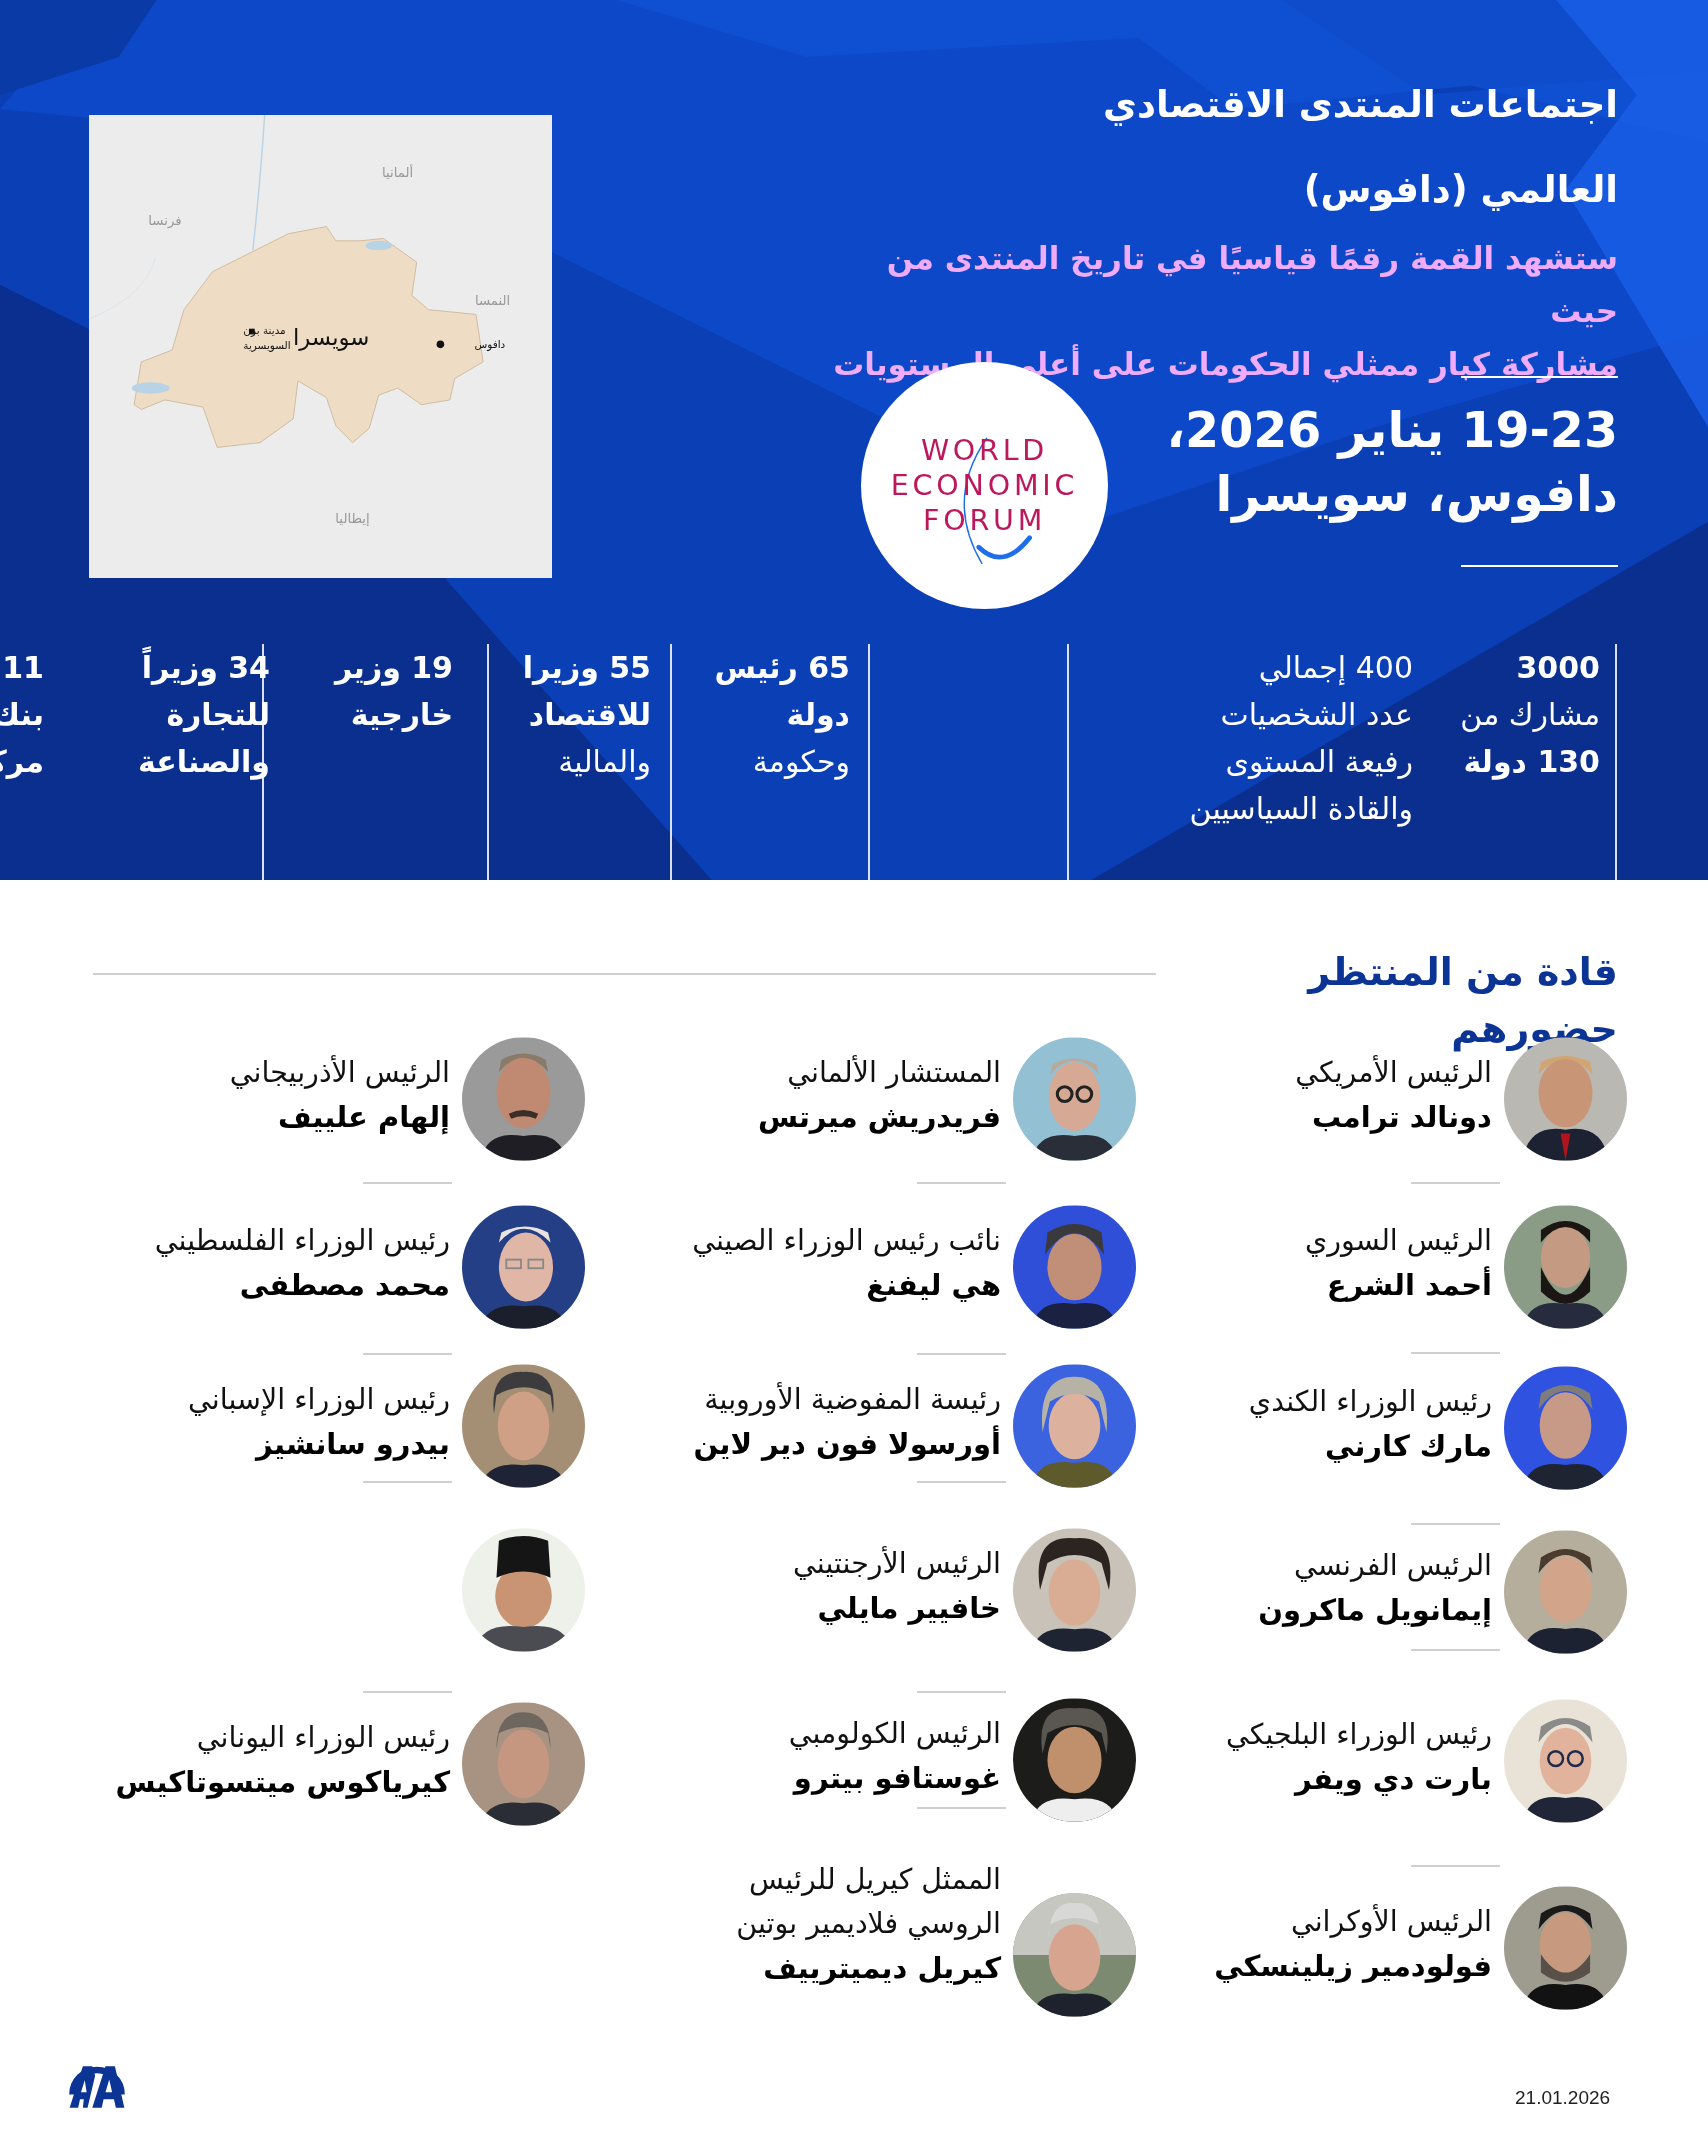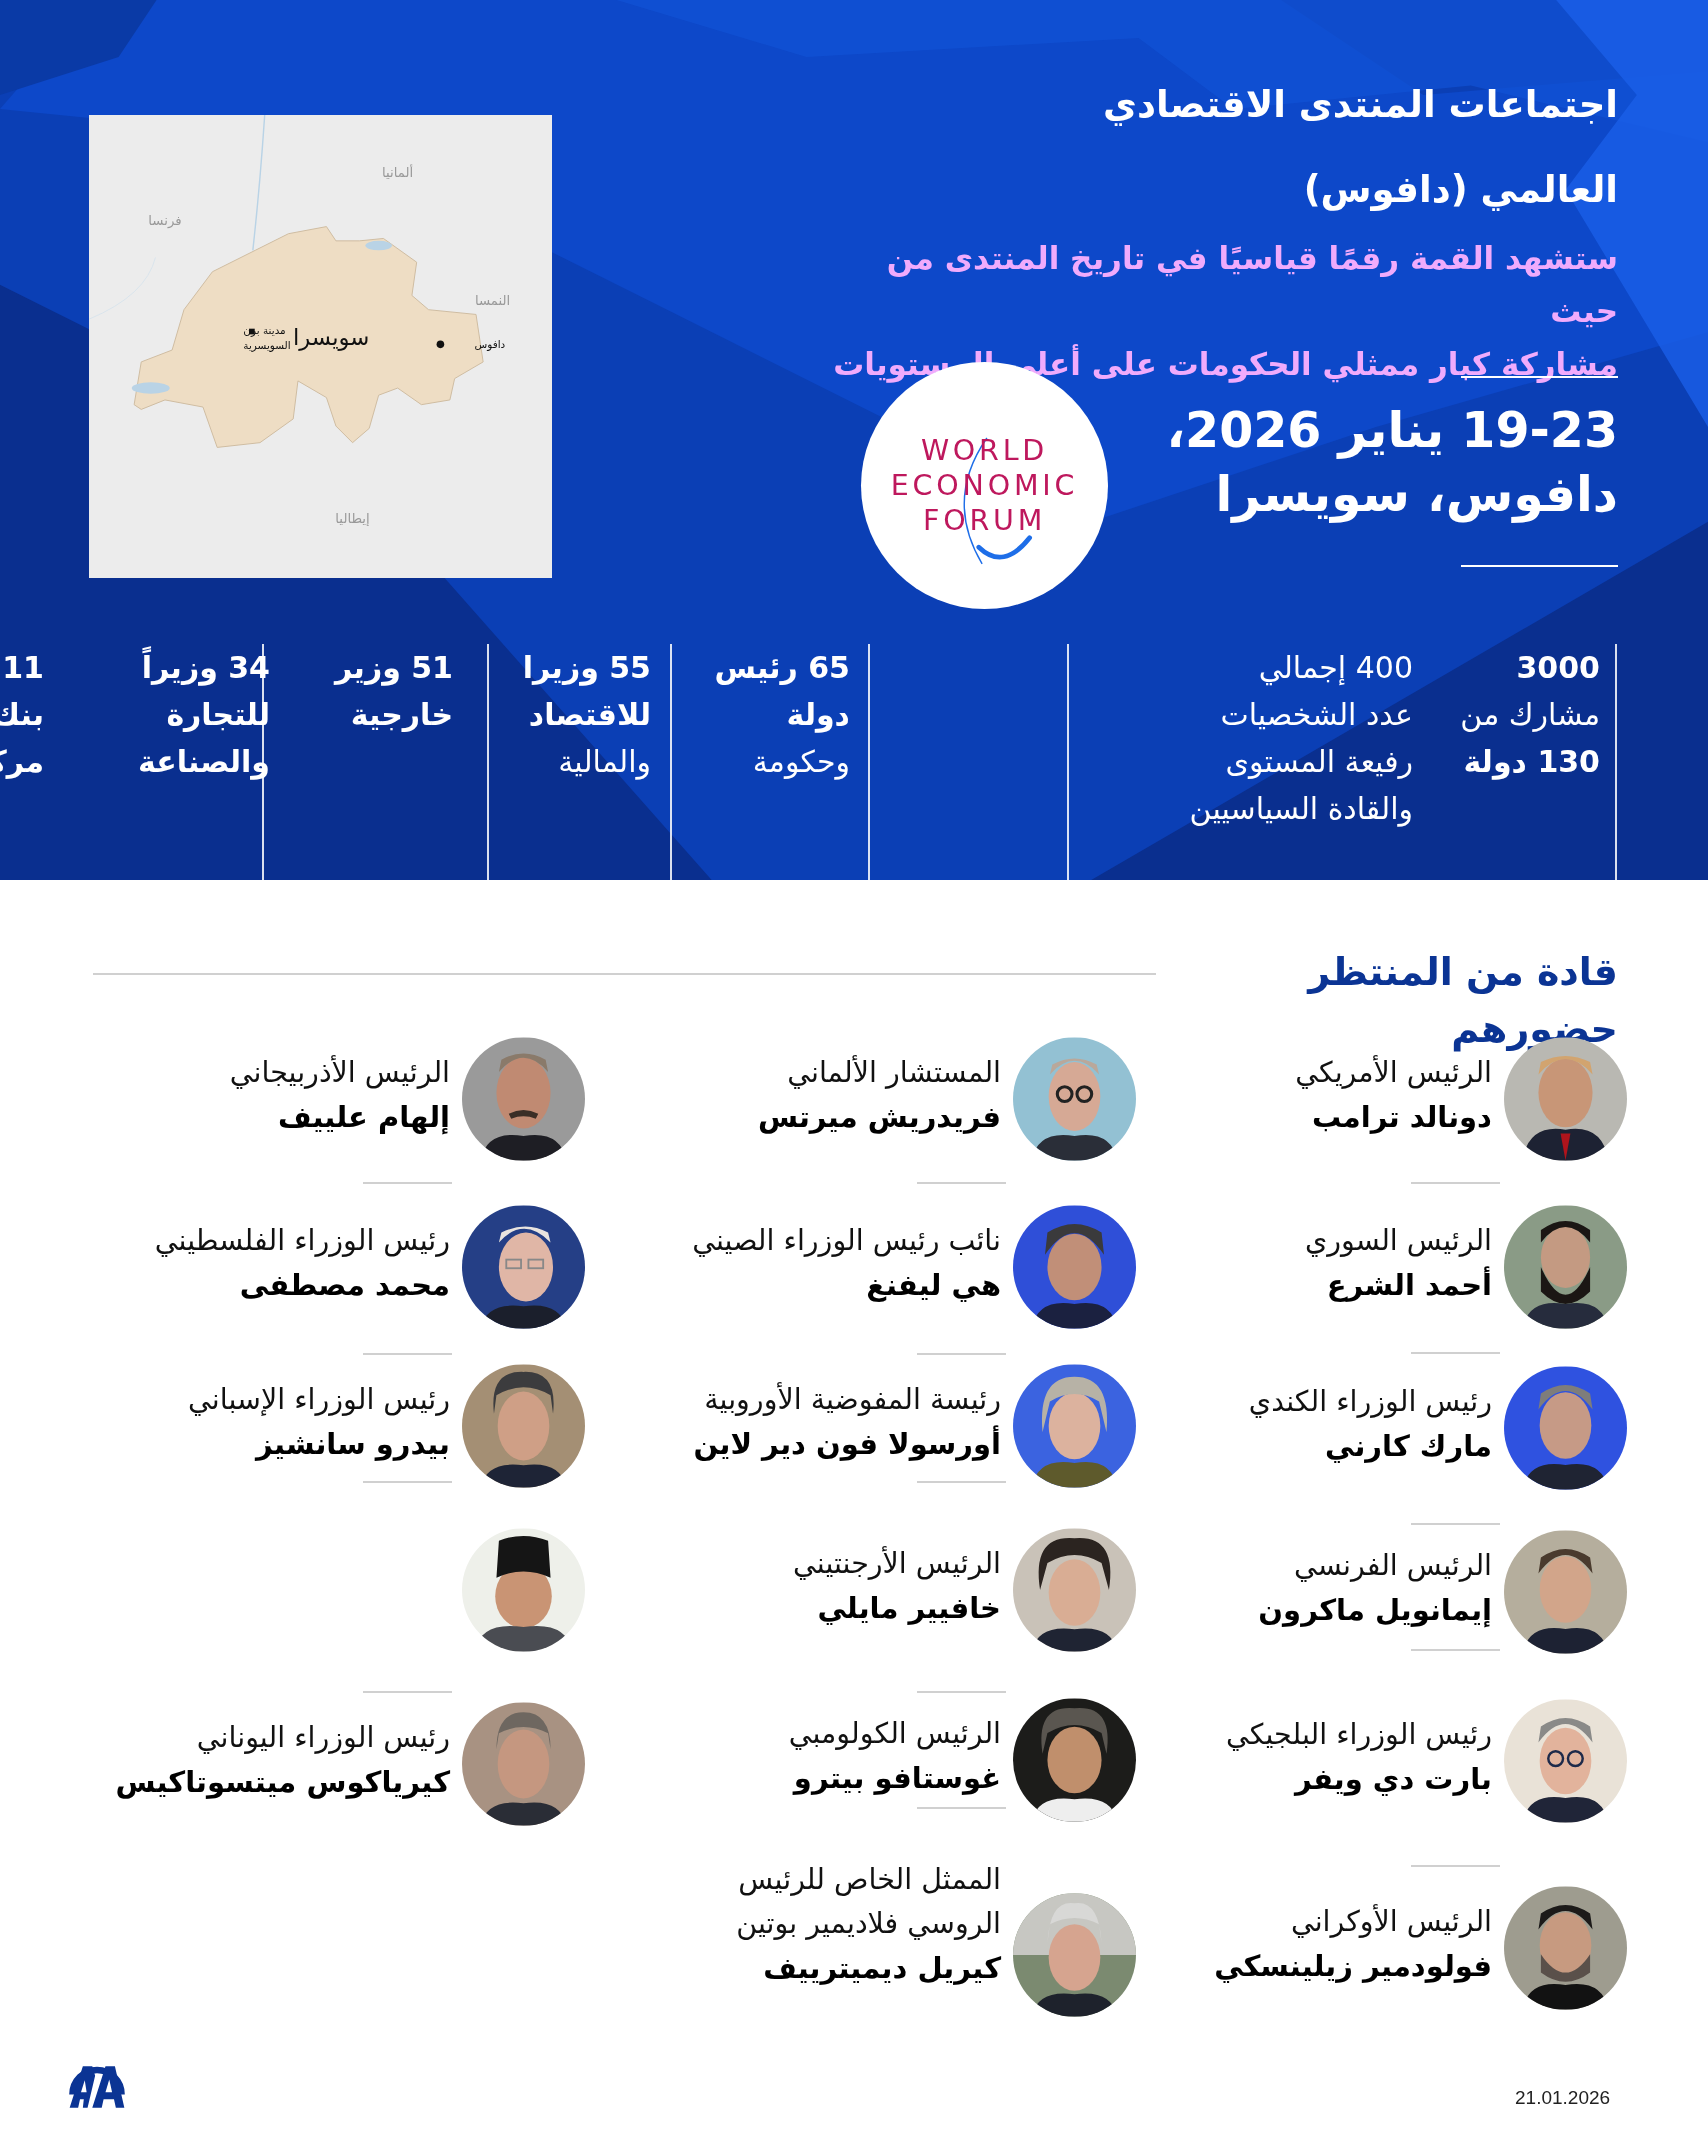--- a/index.html
+++ b/index.html
@@ -183,21 +183,21 @@
     <div class="vline" style="left:580px"></div>
 
     <div class="stat" style="right:949px; width:198px;">
       <div class="line bold">55 وزيرا</div>
       <div class="line bold">للاقتصاد</div>
       <div class="line">والمالية</div>
     </div>
     <div class="vline" style="left:397px"></div>
 
     <div class="stat" style="right:1147px; width:183px;">
-      <div class="line bold">51 وزير</div>
+      <div class="line bold">19 وزير</div>
       <div class="line bold">خارجية</div>
     </div>
     <div class="vline" style="left:172px"></div>
 
     <div class="stat" style="right:1330px; width:223px;">
       <div class="line bold">34 وزيراً</div>
       <div class="line bold">للتجارة</div>
       <div class="line bold">والصناعة</div>
     </div>
 
@@ -399,21 +399,21 @@
   <div class="avatar" style="top:64px;">
       <svg viewBox="0 0 100 100">
         <rect width="100" height="100" fill="#7b8a70"></rect>
         <rect y="0" width="100" height="50" fill="#c7c7c2"></rect>
         <ellipse cx="50" cy="52" rx="21" ry="27" fill="#d6a48f"></ellipse>
         <path d="M28 40 Q30 5 50 8 Q70 5 72 40 L70 25 Q50 15 30 25 Z" fill="#d8d8d6"></path>
         <path d="M15 100 Q20 78 50 82 Q80 78 85 100 Z" fill="#1e222c"></path>
       </svg>
     </div>
   <div class="role" style="top:28.5px;">
-    <div>الممثل الخاص للرئيس</div>
+    <div>الممثل كيريل للرئيس</div>
     <div>الروسي فلاديمير بوتين</div>
     <div class="name">كيريل ديميترييف</div>
   </div>
 </div>
 
 <div class="leader" style="right:1123px; top:1037px;">
   <div class="avatar">
       <svg viewBox="0 0 100 100">
         <rect width="100" height="100" fill="#9a9a9a"></rect>
         <ellipse cx="50" cy="45" rx="22" ry="29" fill="#c08a72"></ellipse>

